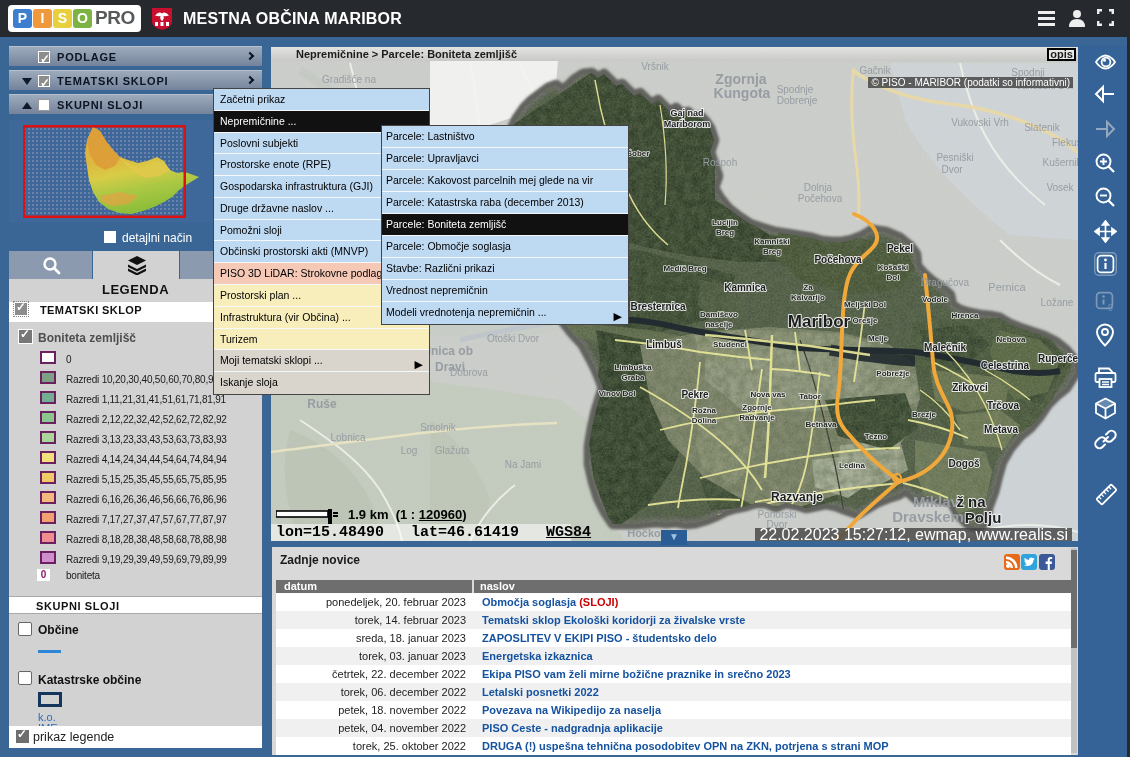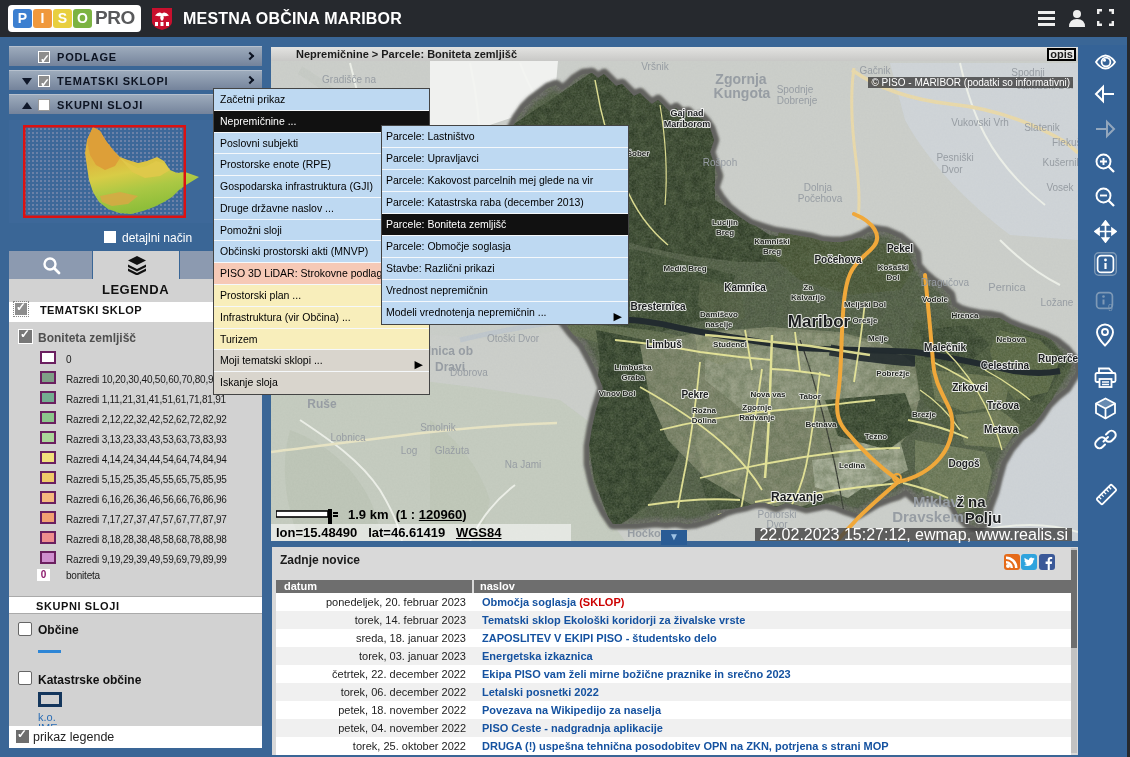--- a/index.html
+++ b/index.html
@@ -34,21 +34,21 @@
 #prikaz { left:9px; top:726px; width:253px; height:22px; background:#fff; }
 
 
 #crumb { left:271px; top:47px; width:807px; height:14px; background:linear-gradient(#e3e3e1,#c8c8c6); font-size:11px; font-weight:bold; color:#1c1c1c; line-height:14px; padding-left:25px; }
 #opis { position:absolute; right:2px; top:1px; width:29px; height:13px; background:#e9e9e7; border:2px solid #000; font-size:11px; font-weight:bold; line-height:9px; text-align:center; }
 #mapbox { left:271px; top:61px; width:807px; height:480px; background:#c9ccc8; overflow:hidden; }
 #copyr { right:57px; top:77px; height:11px; background:rgba(66,66,66,0.82); color:#fff; font-size:10px; line-height:11px; padding:0 3px;text-align:center; }
 #tstamp { right:58px; top:528px; height:13px; background:rgba(66,66,66,0.8); color:#fff; font-size:16px; line-height:13px; padding:0 4px; }
 #vbtn { left:661px; top:530px; width:26px; height:15px; background:#2a5c95; color:#9fc3e4; text-align:center; font-size:10px; line-height:14px; font-weight:bold; }
 #sbar { left:276px; top:505px; width:290px; font-size:13px; font-weight:bold; color:#000; }
-#lonlat { left:271px; top:524px; width:300px; height:17px; background:rgba(255,255,255,0.55); font-size:13px; font-weight:bold; color:#000; line-height:17px; padding-left:5px; }
+#lonlat { left:271px; top:524px; width:300px; height:17px; background:rgba(255,255,255,0.55); font-size:15px; font-weight:bold; color:#000; line-height:17px; padding-left:5px;font-family:Liberation Mono, monospace; }
 
 
 #news { left:272px; top:547px; width:807px; height:208px; background:#d9d9d9; }
 #news h3 { position:absolute; left:8px; top:6px; font-size:12px; color:#1a1a1a; }
 .nrow { position:absolute; left:4px; width:795px; height:18px; font-size:11px; }
 .ndate { position:absolute; left:0; top:0; width:196px; height:18px; text-align:right; color:#222; line-height:18px; padding-right:6px; }
 .ntitle { position:absolute; left:200px; top:0; right:0; height:18px; color:#1552a0; font-weight:bold; line-height:18px; padding-left:6px; }
 #nhead { position:absolute; left:4px; top:33px; width:795px; height:13px; background:#6e6e6e; color:#fff; font-weight:bold; font-size:11px; line-height:13px; }
 #nscroll { position:absolute; right:2px; top:1px; width:6px; height:205px; background:#c2c2c2; }
 #nthumb { position:absolute; left:0; top:2px; width:6px; height:98px; background:#6e6e6e; }
@@ -465,21 +465,21 @@
       <rect width="16" height="16" rx="3" fill="#3b5998"></rect>
       <path d="M10.8,16 v-6 h2 l0.3,-2.4 h-2.3 v-1.5 q0,-1 1,-1 h1.4 V3 q-0.6,-0.1 -1.7,-0.1 q-2.8,0 -2.8,2.9 v1.8 H6.6 v2.4 h2.1 v6 z" fill="#fff"></path>
     </svg>
   <div id="nhead">
       <span style="position:absolute;left:8px;">datum</span>
       <span style="position:absolute;left:204px;">naslov</span>
       <span style="position:absolute;left:196px;top:0;width:2px;height:17px;background:#d9d9d9;"></span>
     </div>
   <div class="nrow" style="top:46px;background:#fff;">
       <span class="ndate">ponedeljek, 20. februar 2023</span>
-      <span class="ntitle">Območja soglasja <span style="color:#cc0000;">(SKLOP)</span></span>
+      <span class="ntitle">Območja soglasja <span style="color:#cc0000;">(SLOJI)</span></span>
     </div>
   <div class="nrow" style="top:64px;background:#f0f0f0;">
       <span class="ndate">torek, 14. februar 2023</span>
       <span class="ntitle">Tematski sklop Ekološki koridorji za živalske vrste</span>
     </div>
   <div class="nrow" style="top:82px;background:#fff;">
       <span class="ndate">sreda, 18. januar 2023</span>
       <span class="ntitle">ZAPOSLITEV V EKIPI PISO - študentsko delo</span>
     </div>
   <div class="nrow" style="top:100px;background:#f0f0f0;">

